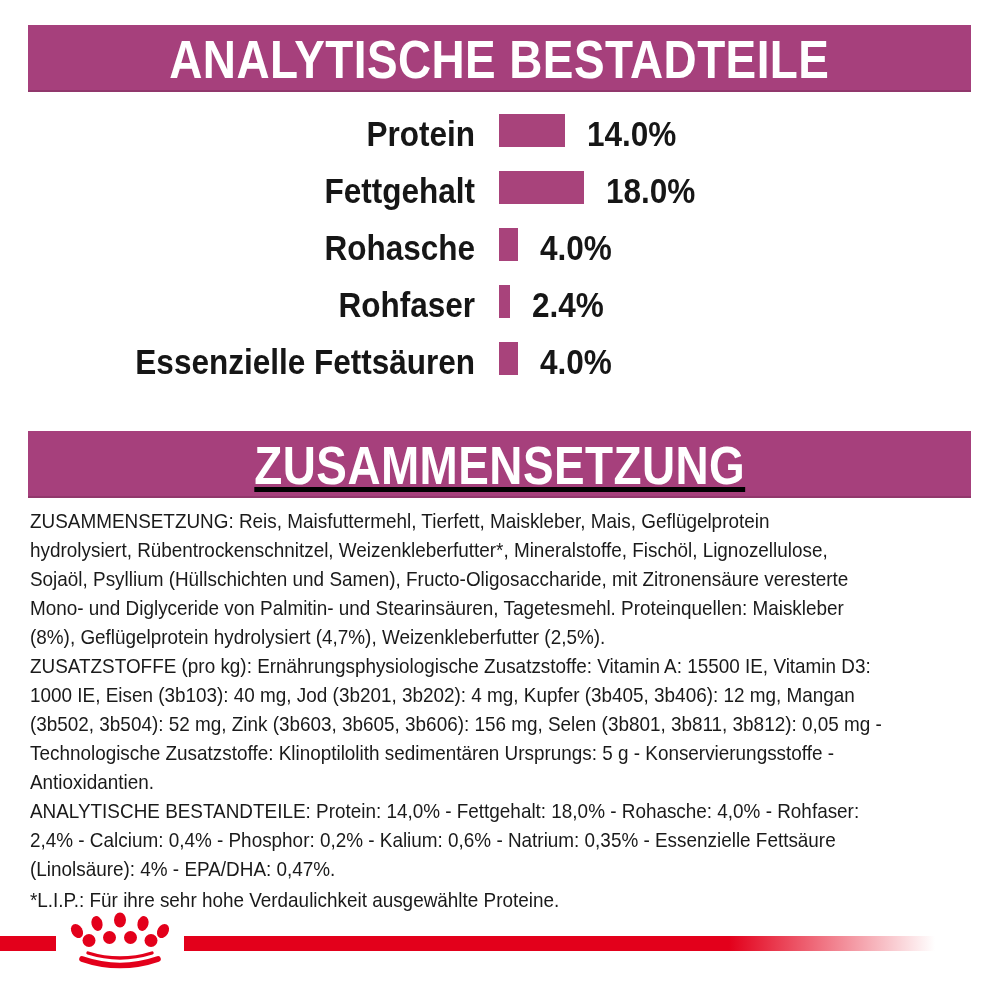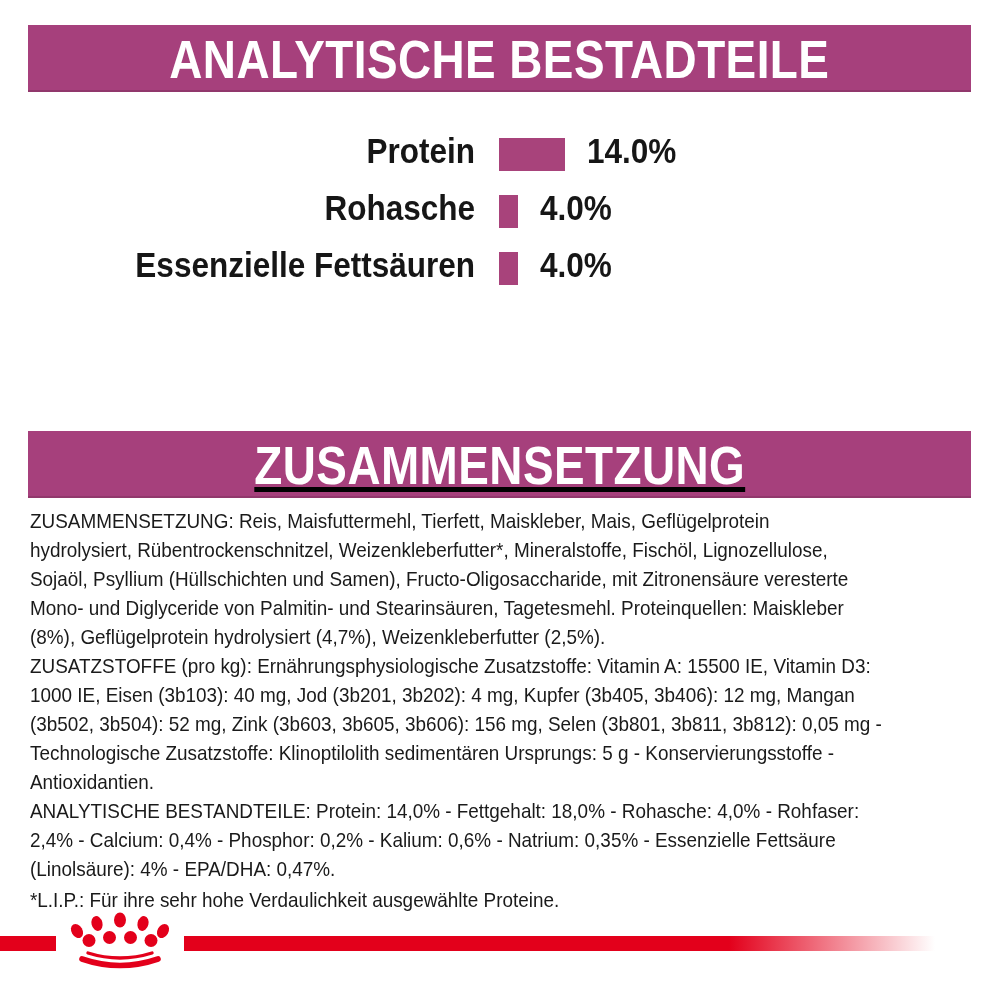--- a/index.html
+++ b/index.html
@@ -10,21 +10,21 @@
   .banner { position:absolute; left:28px; width:943px; height:67px;
             background:#a6407c; display:flex; align-items:center; justify-content:center;
             box-shadow: inset 0 -2px 0 rgba(0,0,0,0.12); }
   .banner-analytical { top:25px; }
   .banner-composition { top:431px;text-decoration:underline; }
   .banner-title { color:#ffffff; font-weight:bold; font-size:54px; letter-spacing:0.5px;
                   white-space:nowrap; transform:scaleX(0.85); }
 
   
   .chart { position:absolute; top:114px; left:30px; }
-  .chart-row { display:flex; align-items:flex-end; height:57px; }
+  .chart-row { display:flex; align-items:flex-start; height:57px; }
   .chart-label { width:445px; text-align:right; font-size:35px; font-weight:bold; color:#161616;
                  white-space:nowrap; transform:scaleX(0.9); transform-origin:100% 50%; }
   .chart-bar { height:33px; margin-left:24px; flex:none; }
   .chart-value { margin-left:22px; font-size:35px; font-weight:bold; color:#161616;
                  white-space:nowrap; transform:scaleX(0.9); transform-origin:0 50%; }
 
   
   .textblock { position:absolute; top:506px; left:30px; width:940px; }
   .text-line { font-size:21px; line-height:29px; color:#1a1a1a; white-space:nowrap;
                transform:scaleX(0.9); transform-origin:0 50%; }
@@ -46,23 +46,33 @@
     <span class="banner-title">ANALYTISCHE BESTADTEILE</span>
   </div>
 
   <div class="chart">
       <div class="chart-row">
         <div class="chart-label">Protein</div>
         <div class="chart-bar" style="width: 66.08px; background: rgb(168, 67, 123);"></div>
         <div class="chart-value">14.0%</div>
       </div>
       <div class="chart-row">
+        <div class="chart-label">Fettgehalt</div>
+        <div class="chart-bar" style="width: 84.96px; background: rgb(168, 67, 123);"></div>
+        <div class="chart-value">18.0%</div>
+      </div>
+      <div class="chart-row">
         <div class="chart-label">Rohasche</div>
         <div class="chart-bar" style="width: 18.88px; background: rgb(168, 67, 123);"></div>
         <div class="chart-value">4.0%</div>
+      </div>
+      <div class="chart-row">
+        <div class="chart-label">Rohfaser</div>
+        <div class="chart-bar" style="width: 11.328px; background: rgb(168, 67, 123);"></div>
+        <div class="chart-value">2.4%</div>
       </div>
       <div class="chart-row">
         <div class="chart-label">Essenzielle Fettsäuren</div>
         <div class="chart-bar" style="width: 18.88px; background: rgb(168, 67, 123);"></div>
         <div class="chart-value">4.0%</div>
       </div>
     </div>
 
   <div class="banner banner-composition">
     <span class="banner-title">ZUSAMMENSETZUNG</span>

